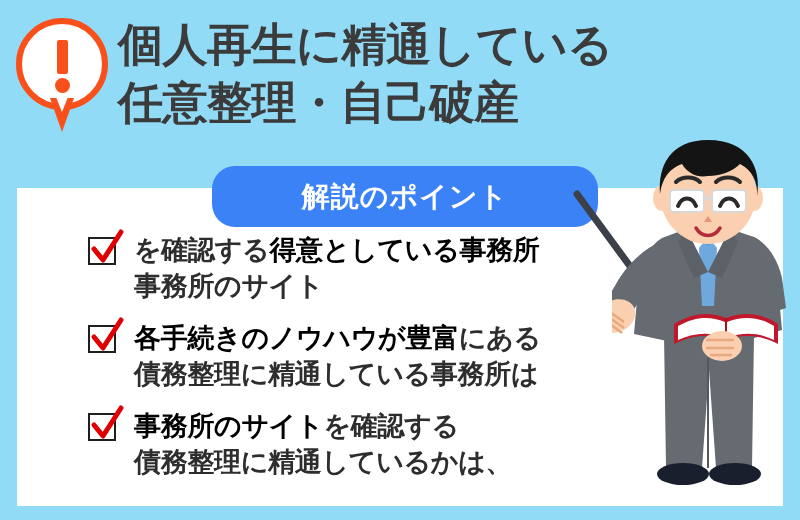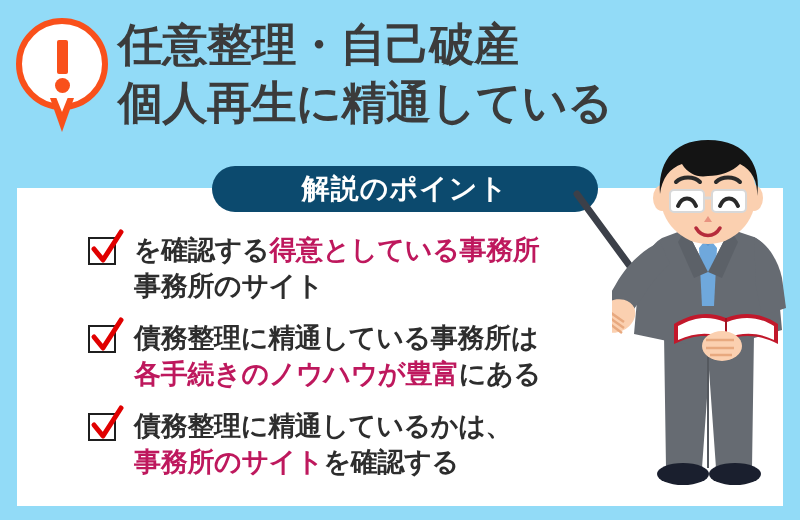--- a/index.html
+++ b/index.html
@@ -109,22 +109,22 @@
     height: 318px;
     background: #ffffff;
   }
 
   
   .banner {
     position: absolute;
     left: 212px;
     top: 166px;
     width: 386px;
-    height: 46px;
-    background: #0c4a6e;
+    height: 61px;
+    background: #3b82f6;
     border-radius: 23px;
     display: flex;
     align-items: center;
     justify-content: center;
     z-index: 5;
   }
   .banner-label {
     color: #ffffff;
     font-size: 28px;
     font-weight: bold;
@@ -176,21 +176,21 @@
     font-weight: bold;
     line-height: 36px;
     color: #2d2d2d;
     white-space: nowrap;
     letter-spacing: -0.3px;
   }
   .check-lines .ln {
     display: block;
   }
   .hl {
-    color: #be185d;
+    color: #000000;
   }
 
   
   .pointer-stick {
     position: absolute;
     left: 560px;
     top: 180px;
     width: 110px;
     height: 120px;
     z-index: 6;
@@ -215,22 +215,22 @@
 
     <div class="alert-bubble">
       <div class="circle"></div>
       <div class="tail"></div>
       <div class="tail-inner"></div>
       <div class="bang-bar"></div>
       <div class="bang-dot"></div>
     </div>
 
     <div class="headline">
+      <span class="line">個人再生に精通している</span>
       <span class="line">任意整理・自己破産</span>
-      <span class="line">個人再生に精通している</span>
     </div>
   </div>
 
   <div class="card"></div>
 
   <div class="banner">
     <span class="banner-label">解説のポイント</span>
   </div>
 
   <div class="checklist">
@@ -254,41 +254,41 @@
 
     <div class="check-item">
       <span class="checkbox">
         <span class="box"></span>
         <svg width="34" height="38" viewBox="0 0 34 38">
           <path d="M4 19 L13 30 L31 2" stroke="#e00000" stroke-width="5" fill="none" stroke-linecap="round" stroke-linejoin="round"></path>
         </svg>
       </span>
       <span class="check-lines">
         <span class="ln">
+          <span class="hl">各手続きのノウハウが豊富</span><span>にある</span>
+        </span>
+        <span class="ln">
           <span>債務整理に精通している事務所は</span>
-        </span>
-        <span class="ln">
-          <span class="hl">各手続きのノウハウが豊富</span><span>にある</span>
         </span>
       </span>
     </div>
 
     <div class="check-item">
       <span class="checkbox">
         <span class="box"></span>
         <svg width="34" height="38" viewBox="0 0 34 38">
           <path d="M4 19 L13 30 L31 2" stroke="#e00000" stroke-width="5" fill="none" stroke-linecap="round" stroke-linejoin="round"></path>
         </svg>
       </span>
       <span class="check-lines">
         <span class="ln">
+          <span class="hl">事務所のサイト</span><span>を確認する</span>
+        </span>
+        <span class="ln">
           <span>債務整理に精通しているかは、</span>
-        </span>
-        <span class="ln">
-          <span class="hl">事務所のサイト</span><span>を確認する</span>
         </span>
       </span>
     </div>
 
   </div>
 
   <svg class="pointer-stick" viewBox="0 0 110 120">
     <line x1="17" y1="14" x2="86" y2="108" stroke="#3c4049" stroke-width="7" stroke-linecap="round"></line>
   </svg>
 

